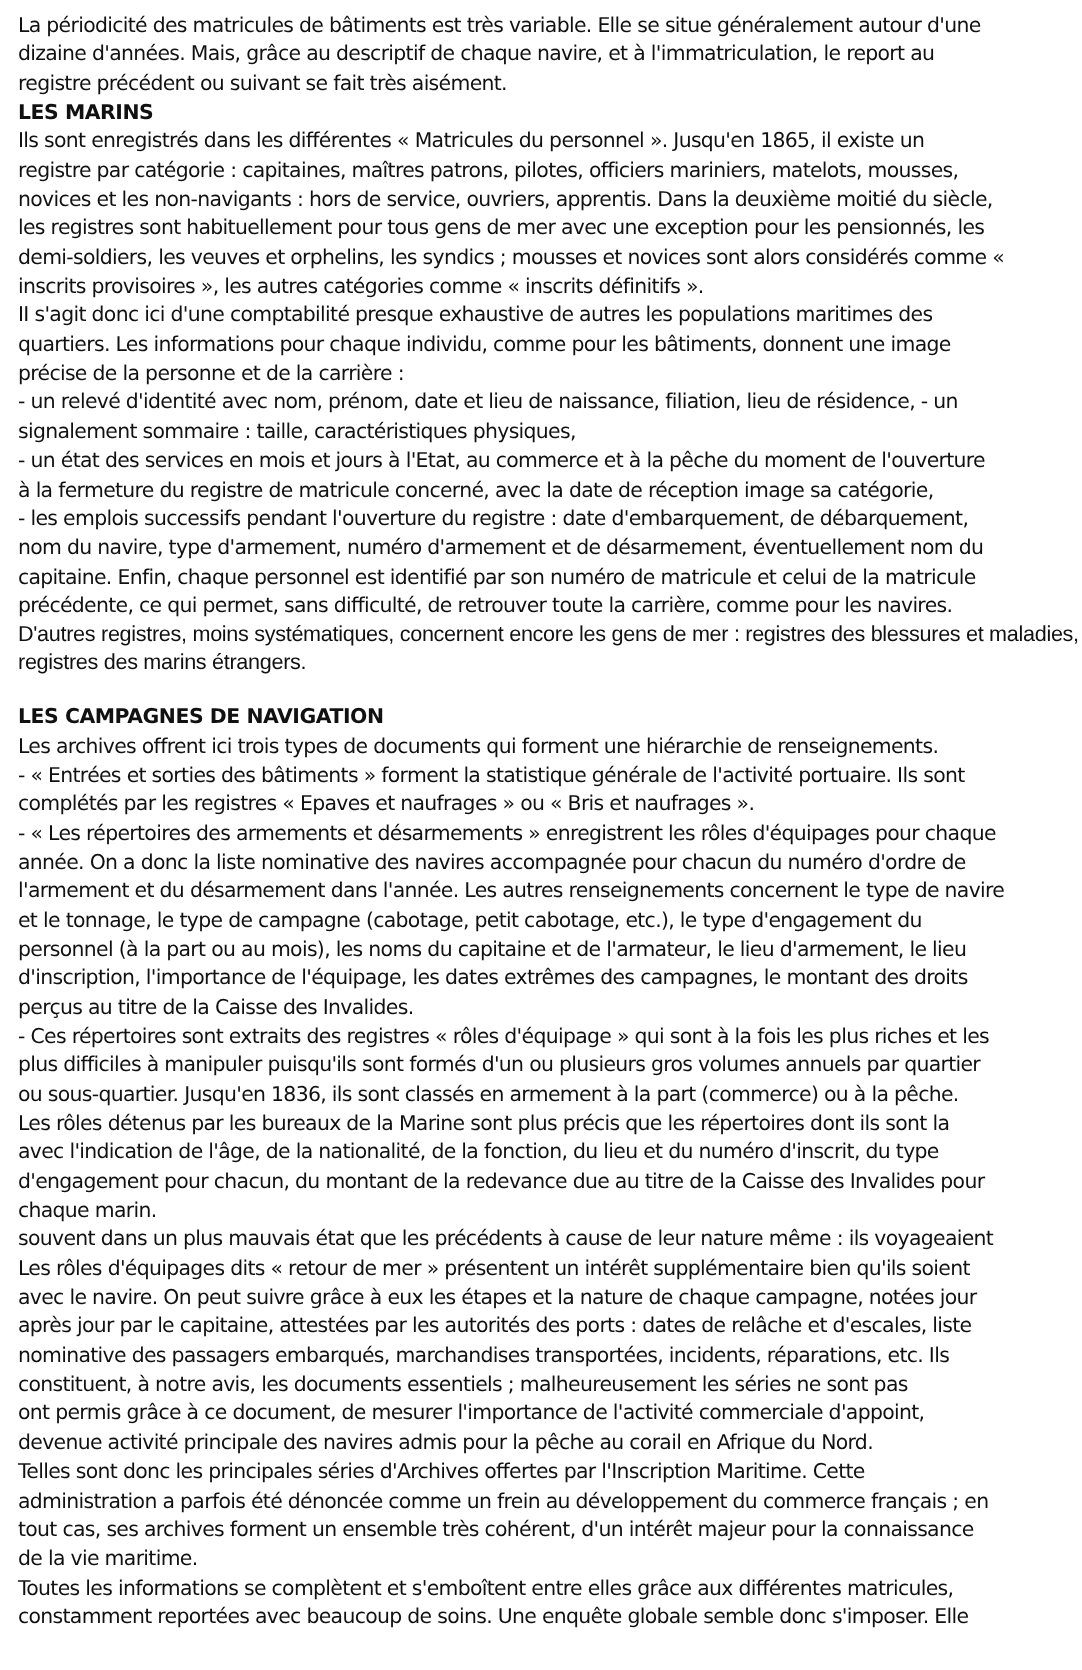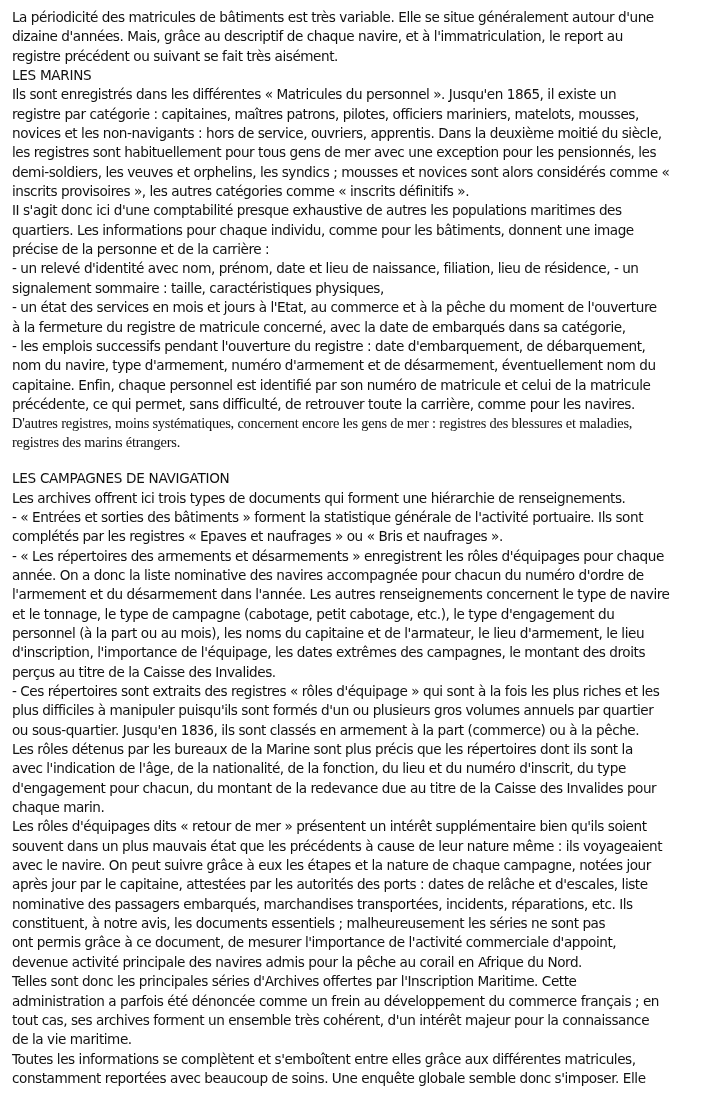--- a/index.html
+++ b/index.html
@@ -7,23 +7,23 @@
   .doc {
     position: absolute; left: 12px; top: 8px; width: 705px;
     font-family: "DejaVu Sans", sans-serif;
     font-size: 13.6px;
     line-height: 19.35px;
     color: #111;
     letter-spacing: -0.45px;
     word-spacing: 0px;
   }
   .line { white-space: nowrap; display: block; }
-  .heading { font-weight: normal; letter-spacing: -0.3px; }
+  .heading { font-weight: bold; letter-spacing: -0.3px; }
   .serif {
-    font-family: Liberation Serif, serif;
+    font-family: Liberation Sans, sans-serif;
     font-size: 14.4px;
     letter-spacing: -0.2px;
     line-height: 18.5px;
   }
   .gap { height: 18px; }
 </style>
 </head>
 <body>
 
 <div class="doc">
@@ -39,21 +39,21 @@
       <span class="line">novices et les non-navigants : hors de service, ouvriers, apprentis. Dans la deuxième moitié du siècle,</span>
       <span class="line">les registres sont habituellement pour tous gens de mer avec une exception pour les pensionnés, les</span>
       <span class="line">demi-soldiers, les veuves et orphelins, les syndics ; mousses et novices sont alors considérés comme «</span>
       <span class="line">inscrits provisoires », les autres catégories comme « inscrits définitifs ».</span>
       <span class="line">II s'agit donc ici d'une comptabilité presque exhaustive de autres les populations maritimes des</span>
       <span class="line">quartiers. Les informations pour chaque individu, comme pour les bâtiments, donnent une image</span>
       <span class="line">précise de la personne et de la carrière :</span>
       <span class="line">- un relevé d'identité avec nom, prénom, date et lieu de naissance, filiation, lieu de résidence, - un</span>
       <span class="line">signalement sommaire : taille, caractéristiques physiques,</span>
       <span class="line">- un état des services en mois et jours à l'Etat, au commerce et à la pêche du moment de l'ouverture</span>
-      <span class="line">à la fermeture du registre de matricule concerné, avec la date de embarqués dans sa catégorie,</span>
+      <span class="line">à la fermeture du registre de matricule concerné, avec la date de réception image sa catégorie,</span>
       <span class="line">- les emplois successifs pendant l'ouverture du registre : date d'embarquement, de débarquement,</span>
       <span class="line">nom du navire, type d'armement, numéro d'armement et de désarmement, éventuellement nom du</span>
       <span class="line">capitaine. Enfin, chaque personnel est identifié par son numéro de matricule et celui de la matricule</span>
       <span class="line">précédente, ce qui permet, sans difficulté, de retrouver toute la carrière, comme pour les navires.</span>
     </div>
   <div class="serif" id="marins-serif">
       <span class="line">D'autres registres, moins systématiques, concernent encore les gens de mer : registres des blessures et maladies,</span>
       <span class="line">registres des marins étrangers.</span>
     </div>
   <div class="gap"></div>
@@ -69,22 +69,22 @@
       <span class="line">personnel (à la part ou au mois), les noms du capitaine et de l'armateur, le lieu d'armement, le lieu</span>
       <span class="line">d'inscription, l'importance de l'équipage, les dates extrêmes des campagnes, le montant des droits</span>
       <span class="line">perçus au titre de la Caisse des Invalides.</span>
       <span class="line">- Ces répertoires sont extraits des registres « rôles d'équipage » qui sont à la fois les plus riches et les</span>
       <span class="line">plus difficiles à manipuler puisqu'ils sont formés d'un ou plusieurs gros volumes annuels par quartier</span>
       <span class="line">ou sous-quartier. Jusqu'en 1836, ils sont classés en armement à la part (commerce) ou à la pêche.</span>
       <span class="line">Les rôles détenus par les bureaux de la Marine sont plus précis que les répertoires dont ils sont la</span>
       <span class="line">avec l'indication de l'âge, de la nationalité, de la fonction, du lieu et du numéro d'inscrit, du type</span>
       <span class="line">d'engagement pour chacun, du montant de la redevance due au titre de la Caisse des Invalides pour</span>
       <span class="line">chaque marin.</span>
+      <span class="line">souvent dans un plus mauvais état que les précédents à cause de leur nature même : ils voyageaient</span>
       <span class="line">Les rôles d'équipages dits « retour de mer » présentent un intérêt supplémentaire bien qu'ils soient</span>
-      <span class="line">souvent dans un plus mauvais état que les précédents à cause de leur nature même : ils voyageaient</span>
       <span class="line">avec le navire. On peut suivre grâce à eux les étapes et la nature de chaque campagne, notées jour</span>
       <span class="line">après jour par le capitaine, attestées par les autorités des ports : dates de relâche et d'escales, liste</span>
       <span class="line">nominative des passagers embarqués, marchandises transportées, incidents, réparations, etc. Ils</span>
       <span class="line">constituent, à notre avis, les documents essentiels ; malheureusement les séries ne sont pas</span>
       <span class="line">ont permis grâce à ce document, de mesurer l'importance de l'activité commerciale d'appoint,</span>
       <span class="line">devenue activité principale des navires admis pour la pêche au corail en Afrique du Nord.</span>
       <span class="line">Telles sont donc les principales séries d'Archives offertes par l'Inscription Maritime. Cette</span>
       <span class="line">administration a parfois été dénoncée comme un frein au développement du commerce français ; en</span>
       <span class="line">tout cas, ses archives forment un ensemble très cohérent, d'un intérêt majeur pour la connaissance</span>
       <span class="line">de la vie maritime.</span>

